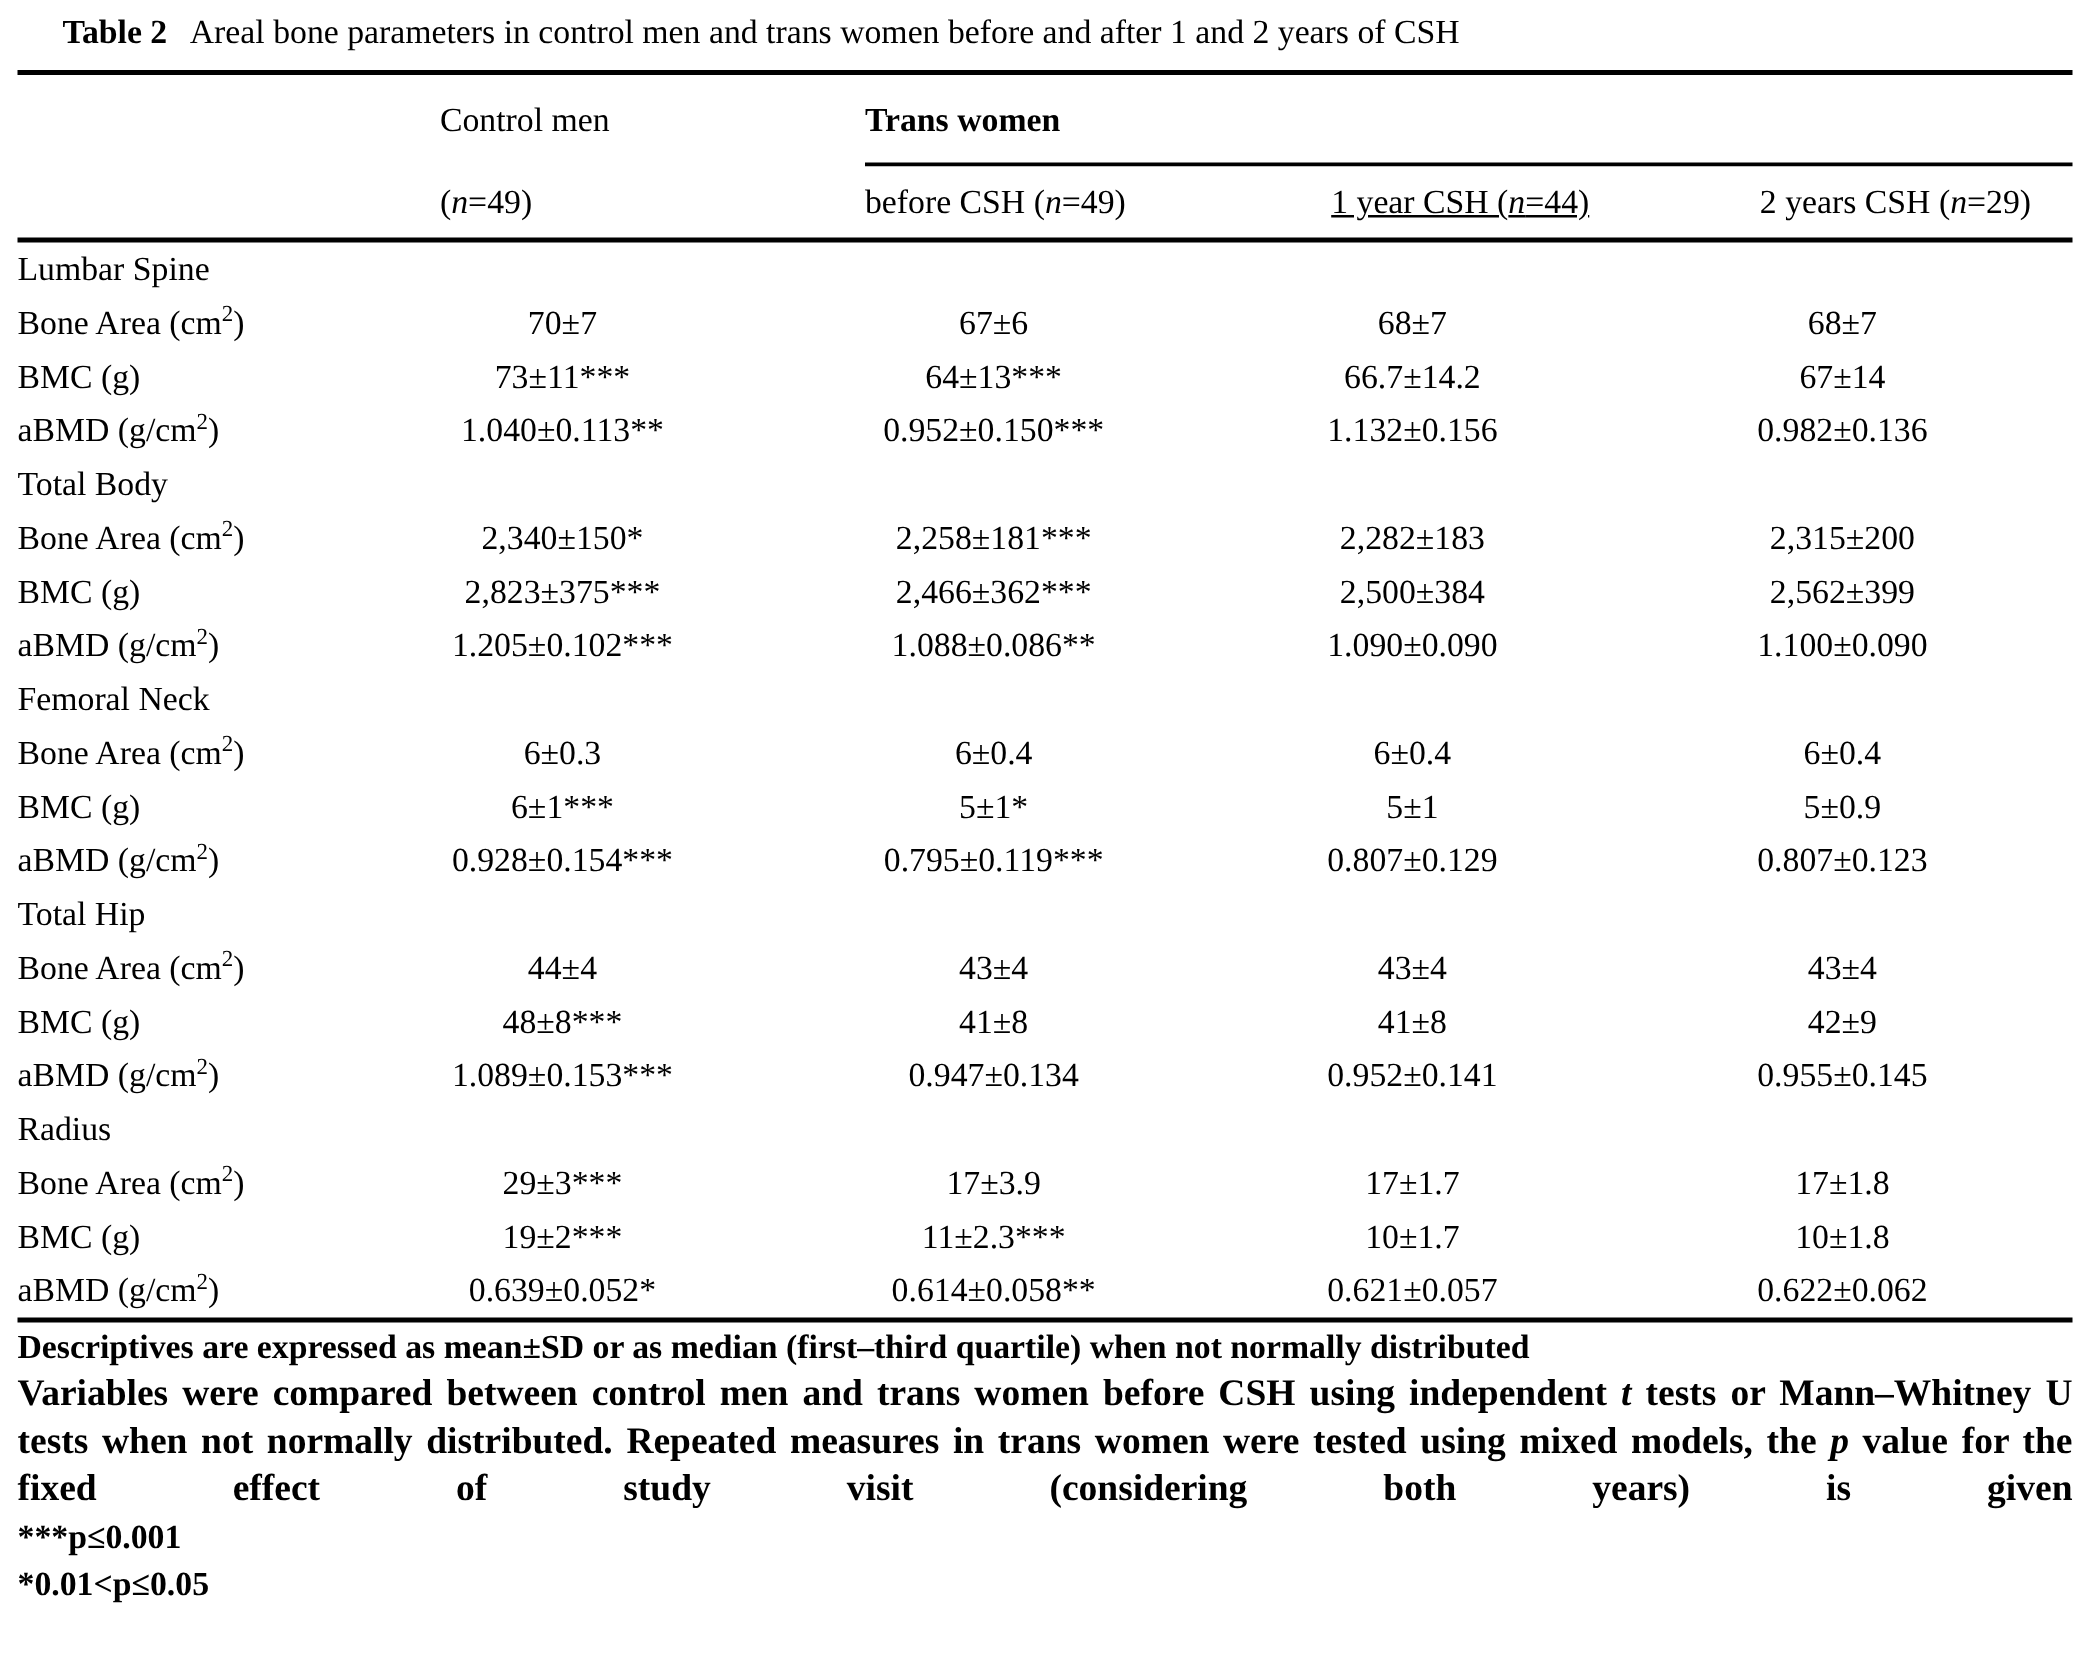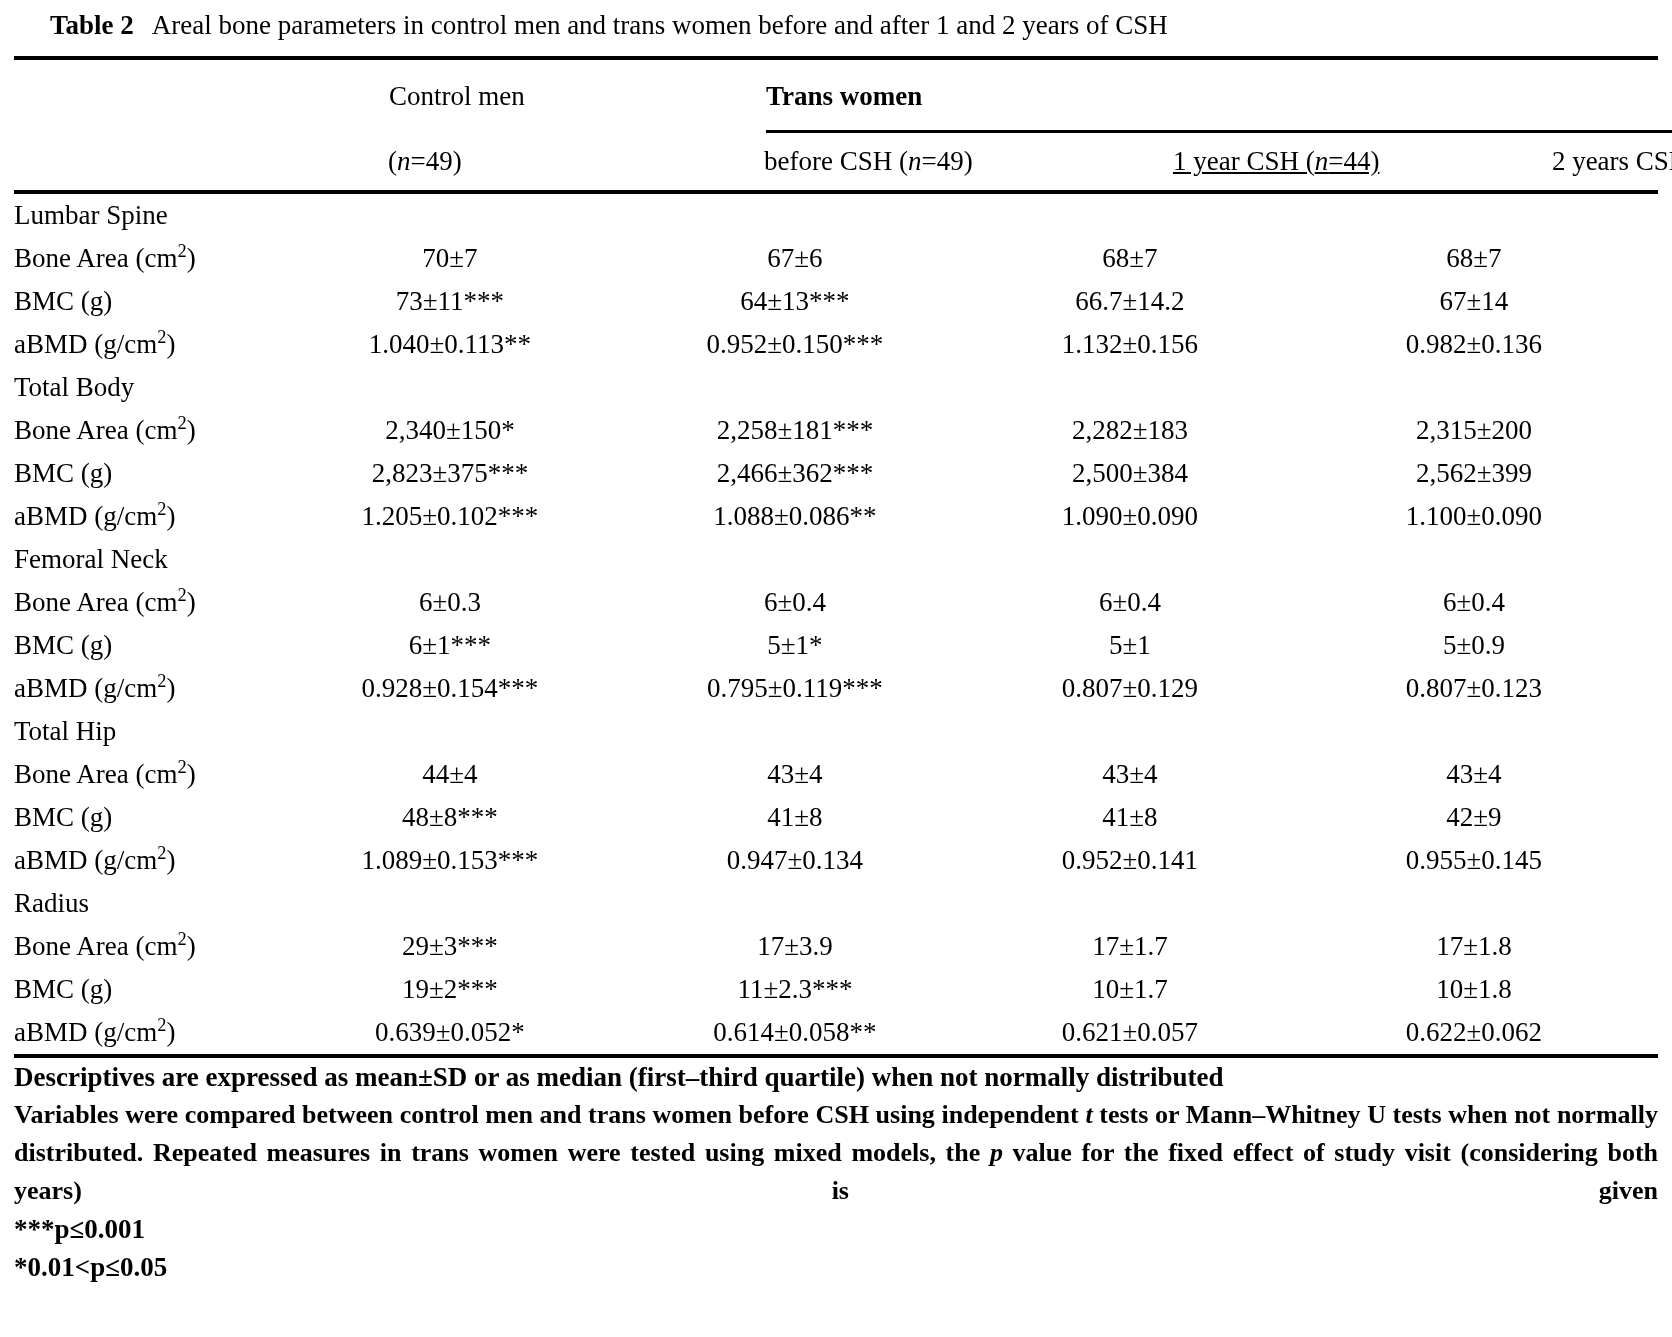--- a/index.html
+++ b/index.html
@@ -22,39 +22,39 @@
   
   .trow {
     display: grid;
     grid-template-columns: 16.18% 20.68% 21.29% 19.46% 22.39%;
     align-items: center;
   }
   .cell { white-space: nowrap; overflow: visible; }
   .label { text-align: left; }
   .val { text-align: center; }
 
-  .hrow1 { height: 73px; gap: 37px; }
-  .hrow2 { height: 57px; border-bottom: 4px solid #000; gap: 36px; }
+  .hrow1 { height: 73px; }
+  .hrow2 { height: 57px; border-bottom: 4px solid #000; }
   .hpad  { padding-left: 72px; }
   .hpad4 { padding-left: 95px; text-decoration: underline; }
   .hpad5 { padding-left: 118px; }
 
   .cspan { grid-column: 3 / 6; position: relative; height: 100%; display: flex; align-items: center; }
   .cspan .htext { padding-left: 72px; font-weight: bold; }
   .subrule { position: absolute; left: 72px; right: 0; bottom: 0; height: 3px; background: #000; }
 
   .tbody .trow { height: 43px; }
 
   sup { font-size: 68%; vertical-align: super; line-height: 0; }
   i { font-style: italic; }
 
   
   .footnotes p { margin: 0; line-height: 38px; font-weight: bold; }
   .fn1 { margin-top: 22px; }
-  .fn2 { margin-top: 8px; text-align: justify; text-align-last: justify; line-height: 38px; font-size: 26px; }
+  .fn2 { margin-top: 8px; text-align: justify; text-align-last: justify; line-height: 38px; font-size: 30px; }
   .sig { margin-top: 2px; }
 </style>
 </head>
 <body>
 
 <div class="page">
 
   <div class="title">
     <span class="tlabel">Table 2</span><span>Areal bone parameters in control men and trans women before and after 1 and 2 years of CSH</span>
   </div>

